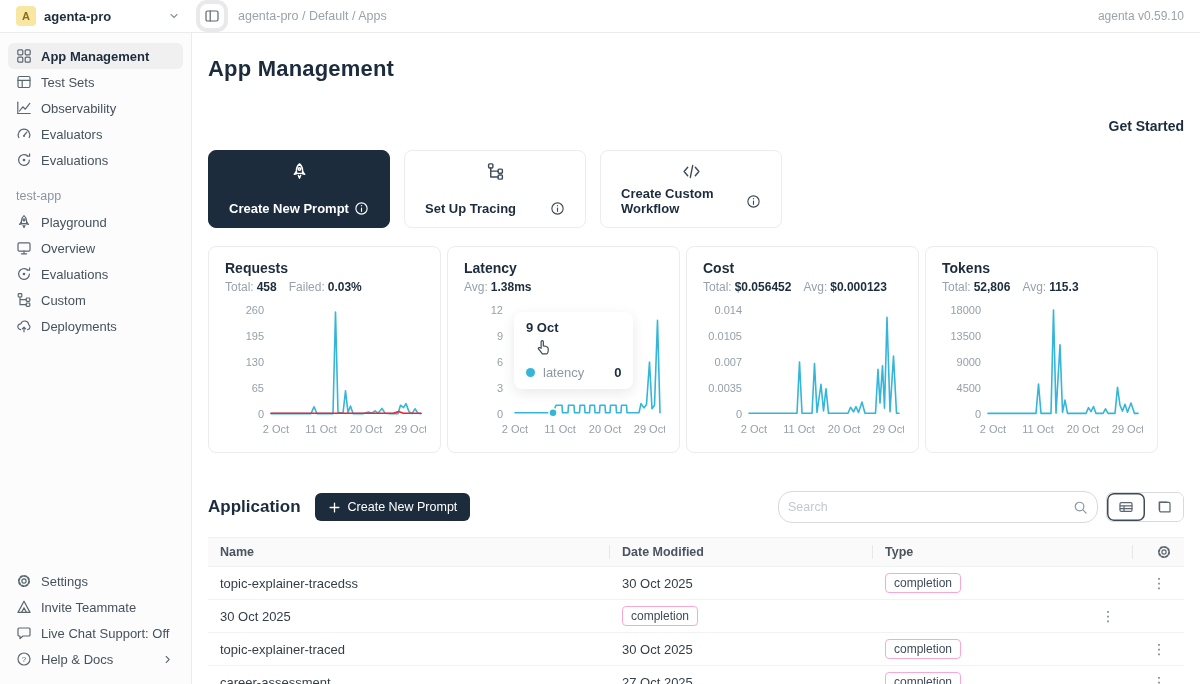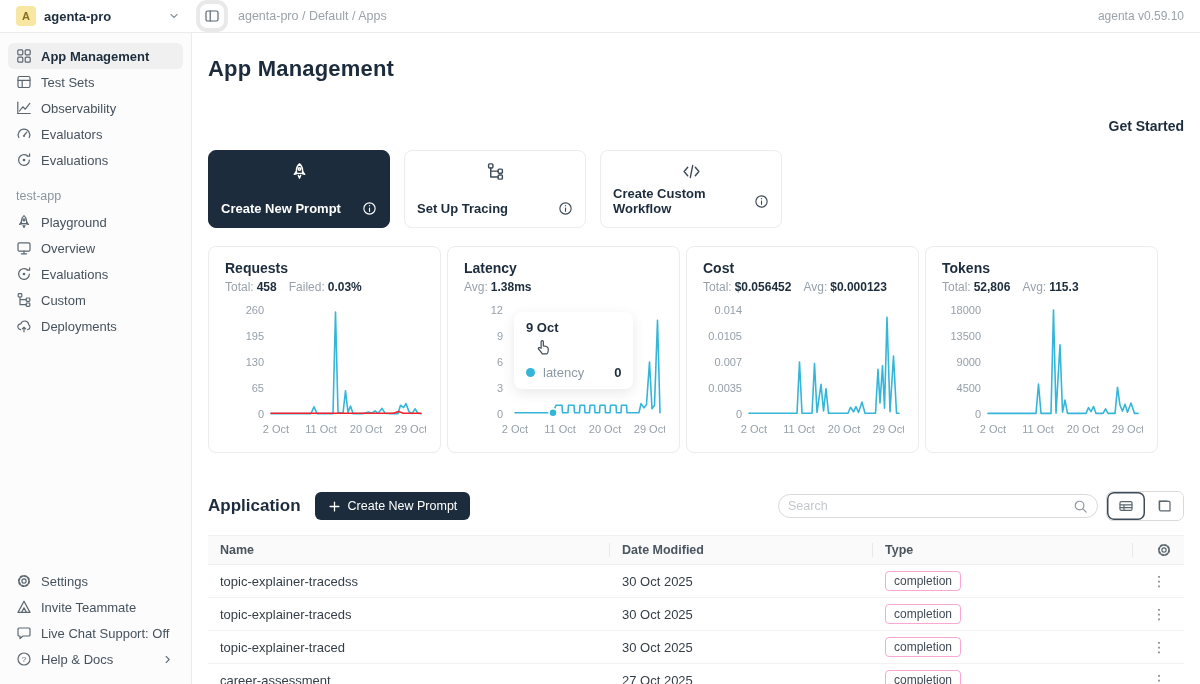--- a/index.html
+++ b/index.html
@@ -33,21 +33,21 @@
   .side-item .chev { margin-left:auto; display:none; }
   .side-item.has-chevron .chev { display:inline-flex; }
 
   
   .main { position:absolute; top:33px; left:192px; right:0; bottom:0; padding:16px; overflow:hidden; background:#fff; }
   .page-title { font-size:22px; font-weight:700; margin:7px 0 0; letter-spacing:.2px; }
   .section-title { font-size:14px; font-weight:700; margin:36px 0 16px;text-align:right; }
 
   
   .gs-row { display:flex; gap:14px; }
-  .gs-card { width:182px; height:78px; border:1px solid #ececec; border-radius:8px; padding:11px 12px;
+  .gs-card { width:182px; height:78px; border:1px solid #ececec; border-radius:8px; padding:11px 20px;
     display:flex; flex-direction:column; justify-content:space-between; cursor:pointer; background:#fff; }
   .gs-card.dark { background:#1c2c3c; border-color:#1c2c3c; color:#fff; }
   .gs-card.dark .icon, .gs-card.dark .gs-label { color:#fff; }
   .gs-bottom { display:flex; align-items:center; justify-content:space-between; }
   .gs-label { font-size:13px; font-weight:600; color:#1c2c3c; }
   .gs-card .icon { color:#3d4a57; }
 
   
   .stats-row { display:flex; gap:6px; margin-top:18px; }
   .stat-card { width:233px; height:207px; border:1px solid #ececec; border-radius:8px; padding:13px 16px 8px; background:#fff; }
@@ -67,21 +67,21 @@
   .tt-val { margin-left:auto; color:#1c2c3c; font-weight:600; padding-left:22px; }
   .cursor-hand { position:absolute; left:20px; top:26px; color:#3d4a57; }
 
   
   .app-header { display:flex; align-items:center; margin-top:38px; }
   .app-title { font-size:17px; font-weight:700; margin-right:14px; }
   .btn-dark { height:28px; background:#1c2c3c; color:#fff; border:none; border-radius:6px;
     font-size:12.5px; padding:0 13px; display:flex; align-items:center; gap:7px; cursor:pointer;
     font-family:inherit; }
   .right-tools { margin-left:auto; display:flex; align-items:center; gap:8px; }
-  .search-box { width:320px; height:24px; border:1px solid #d9d9d9; border-radius:14px;
+  .search-box { width:320px; height:32px; border:1px solid #d9d9d9; border-radius:14px;
     display:flex; align-items:center; padding:0 9px; background:#fff; }
   .search-box input { border:none; outline:none; flex:1; font-size:12.5px; font-family:inherit; color:#333; }
   .search-box input::placeholder { color:#c3c9ce; }
   .seg { display:flex; border:1px solid #d9d9d9; border-radius:7px; overflow:hidden; background:#fff; }
   .seg-btn { width:38px; height:28px; display:flex; align-items:center; justify-content:center;
     background:#fff; border:none; cursor:pointer; color:#5b6770; }
   .seg-btn.selected { box-shadow:inset 0 0 0 1.5px #3d4a57; border-radius:7px; color:#1c2c3c; }
 
   
   .table { margin-top:14px; }
@@ -507,21 +507,20 @@
         <div>topic-explainer-tracedss</div>
         <div>30 Oct 2025</div>
         <div>
             <span class="tag">completion</span>
           </div>
         <div class="t-cell-actions">
             <span class="kebab">⋮</span>
           </div>
       </div>
         <div class="t-row">
-        <div>topic-explainer-traceds</div>
         <div>30 Oct 2025</div>
         <div>
             <span class="tag">completion</span>
           </div>
         <div class="t-cell-actions">
             <span class="kebab">⋮</span>
           </div>
       </div>
         <div class="t-row">
         <div>topic-explainer-traced</div>

